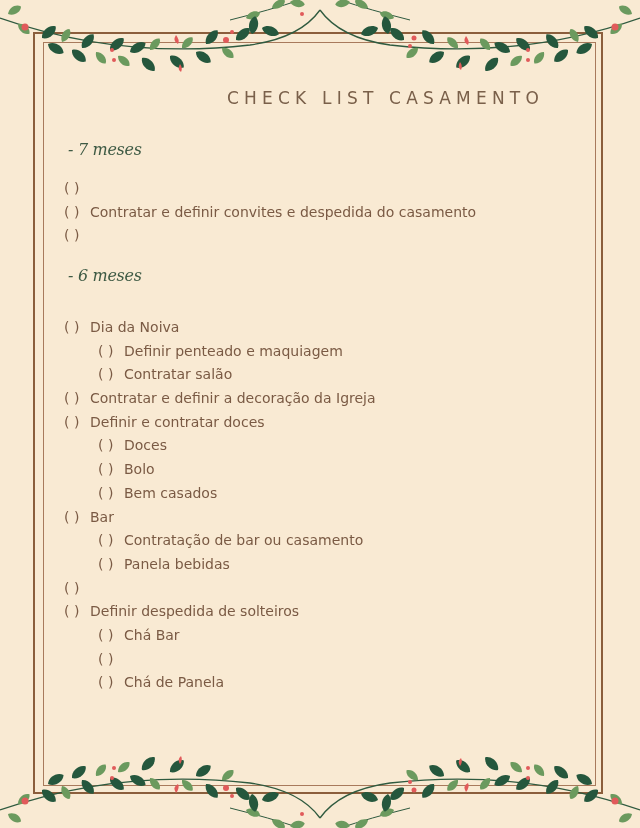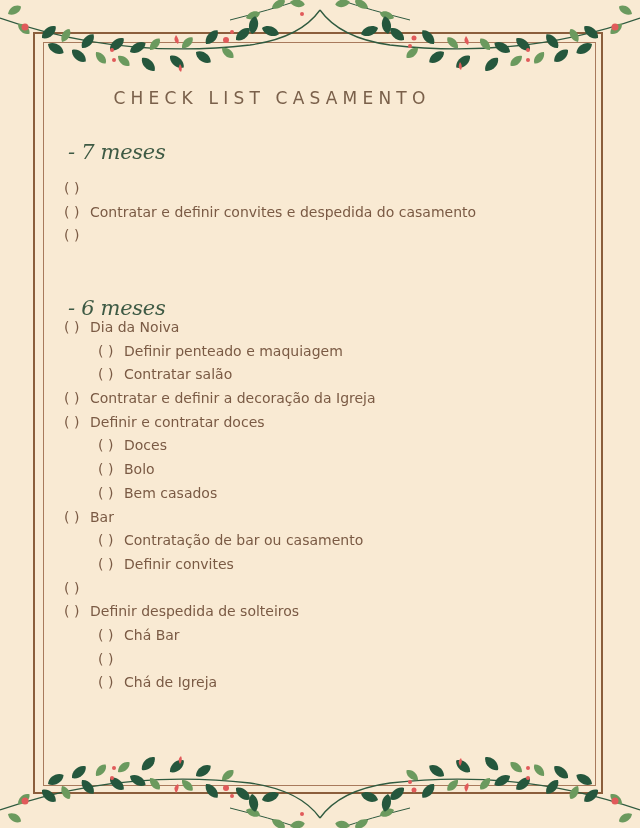--- a/index.html
+++ b/index.html
@@ -10,28 +10,28 @@
   }
   .frame-outer {
     position:absolute; left:33px; top:32px; width:570px; height:762px;
     border:2.5px solid #8b5e3c; box-sizing:border-box;
   }
   .frame-inner {
     position:absolute; left:43px; top:42px; width:553px; height:744px;
     border:1.2px solid #a87a5c; box-sizing:border-box;
   }
   .title {
-    position:absolute; top:88px; left:0; width:544px; text-align:center;
+    position:absolute; top:88px; left:0; width:544px; text-align:right;
     font-size:17px; letter-spacing:5.2px; color:#7a604a;
     font-family:"DejaVu Sans", sans-serif; font-weight:normal;
   }
   .section-heading {
     position:absolute; left:68px;
     font-family:"DejaVu Serif", serif; font-style:italic;
-    font-size:21px; color:#3e5a44; letter-spacing:-0.3px;
+    font-size:16px; color:#3e5a44; letter-spacing:-0.3px;
   }
   .items { position:absolute; left:64px; margin:0; padding:0; list-style:none; }
   .item {
     height:23.7px; line-height:23.7px; font-size:14px; color:#7a5a44;
     white-space:nowrap; display:flex; align-items:center;
   }
   .item.sub { padding-left:34px; }
   .checkbox {
     display:inline-block; width:26px; color:#7a5a44; letter-spacing:0;
     cursor:pointer;
@@ -136,21 +136,21 @@
     </li>
   <li class="item">
       <span class="checkbox">(   )</span>
       <span>Contratar e definir convites e despedida do casamento</span>
     </li>
   <li class="item">
       <span class="checkbox">(   )</span>
     </li>
 </ul>
 
-<div class="section-heading" style="top:296px">- 6 meses</div>
+<div class="section-heading" style="top:266px">- 6 meses</div>
 <ul class="items" style="top:316px">
   <li class="item">
       <span class="checkbox">(   )</span>
       <span>Dia da Noiva</span>
     </li>
   <li class="item sub">
       <span class="checkbox">(   )</span>
       <span>Definir penteado e maquiagem</span>
     </li>
   <li class="item sub">
@@ -180,39 +180,39 @@
   <li class="item">
       <span class="checkbox">(   )</span>
       <span>Bar</span>
     </li>
   <li class="item sub">
       <span class="checkbox">(   )</span>
       <span>Contratação de bar ou casamento</span>
     </li>
   <li class="item sub">
       <span class="checkbox">(   )</span>
-      <span>Definir convites</span>
+      <span>Panela bebidas</span>
     </li>
   <li class="item">
       <span class="checkbox">(   )</span>
     </li>
   <li class="item">
       <span class="checkbox">(   )</span>
       <span>Definir despedida de solteiros</span>
     </li>
   <li class="item sub">
       <span class="checkbox">(   )</span>
       <span>Chá Bar</span>
     </li>
   <li class="item sub">
       <span class="checkbox">(   )</span>
     </li>
   <li class="item sub">
       <span class="checkbox">(   )</span>
-      <span>Chá de Igreja</span>
+      <span>Chá de Panela</span>
     </li>
 </ul>
 
 <svg class="garland" style="top:748px;height:80px" viewBox="0 0 640 80">
   <defs>
     <g id="leafD2">
         <path d="M0,0 C4,-6 14,-6 18,0 C14,6 4,6 0,0Z" fill="#25573d"></path>
       </g>
     <g id="leafL2">
         <path d="M0,0 C4,-5 12,-5 15,0 C12,5 4,5 0,0Z" fill="#6b9a5e"></path>

